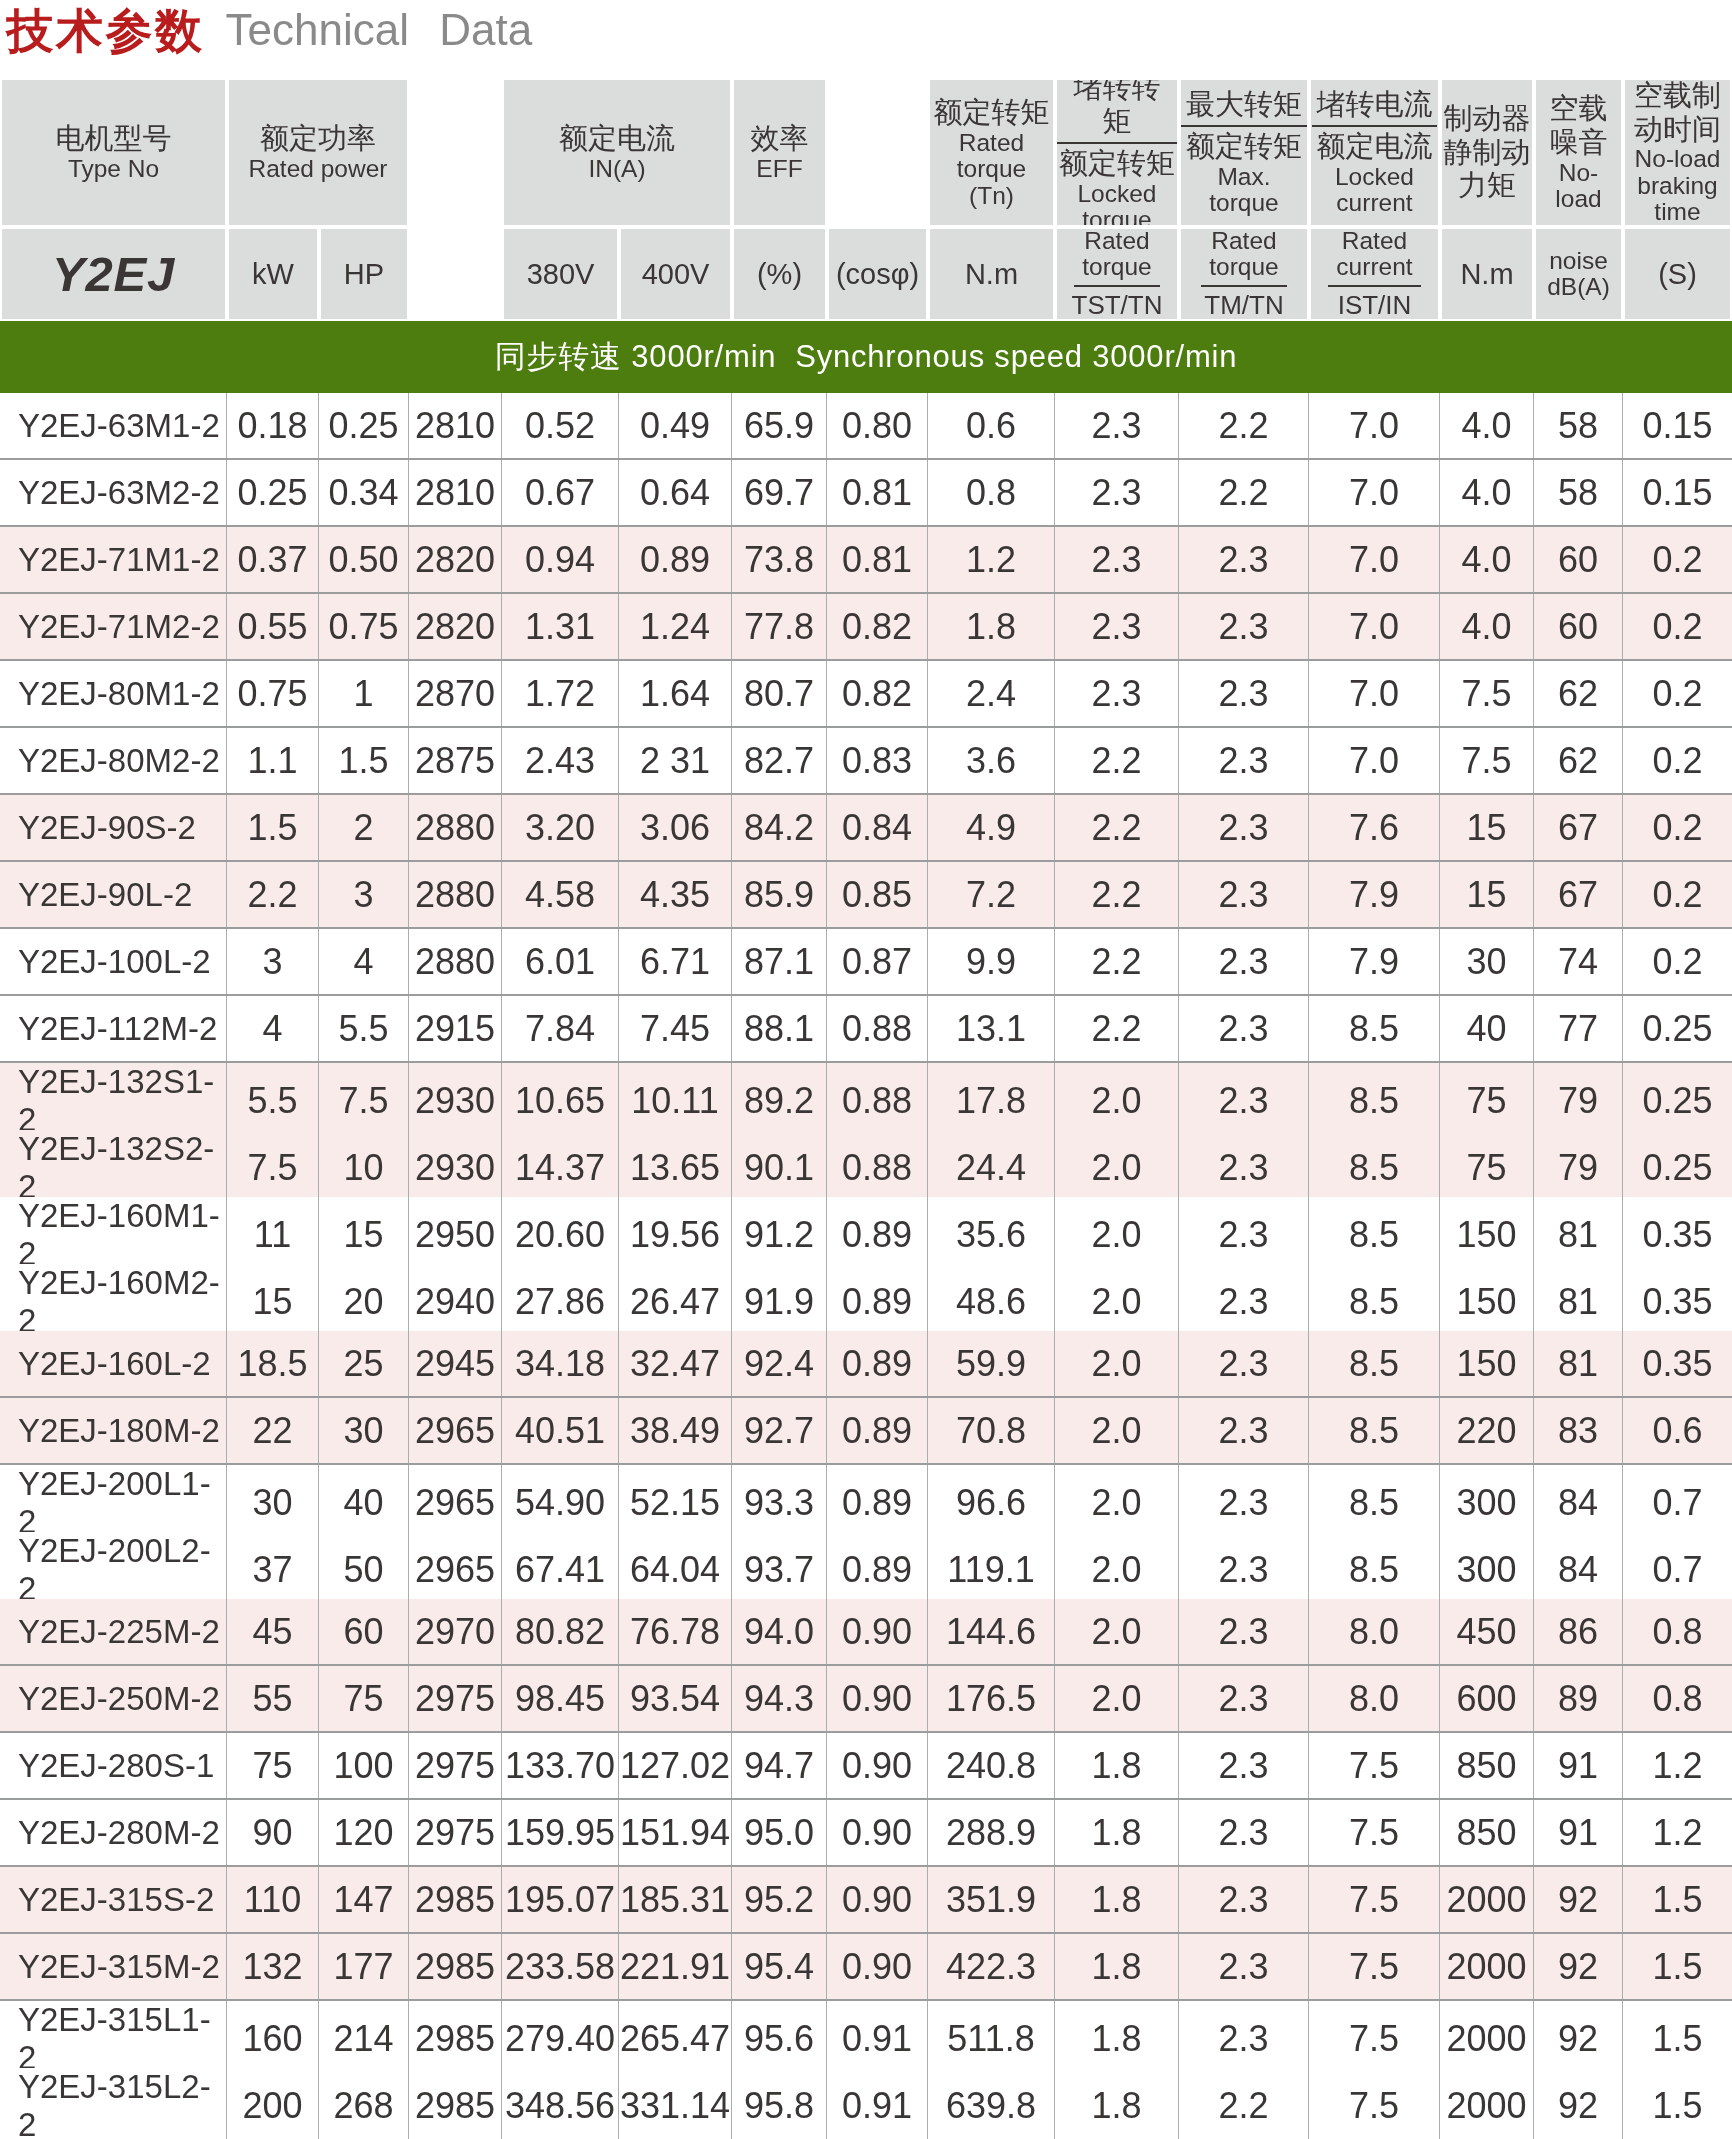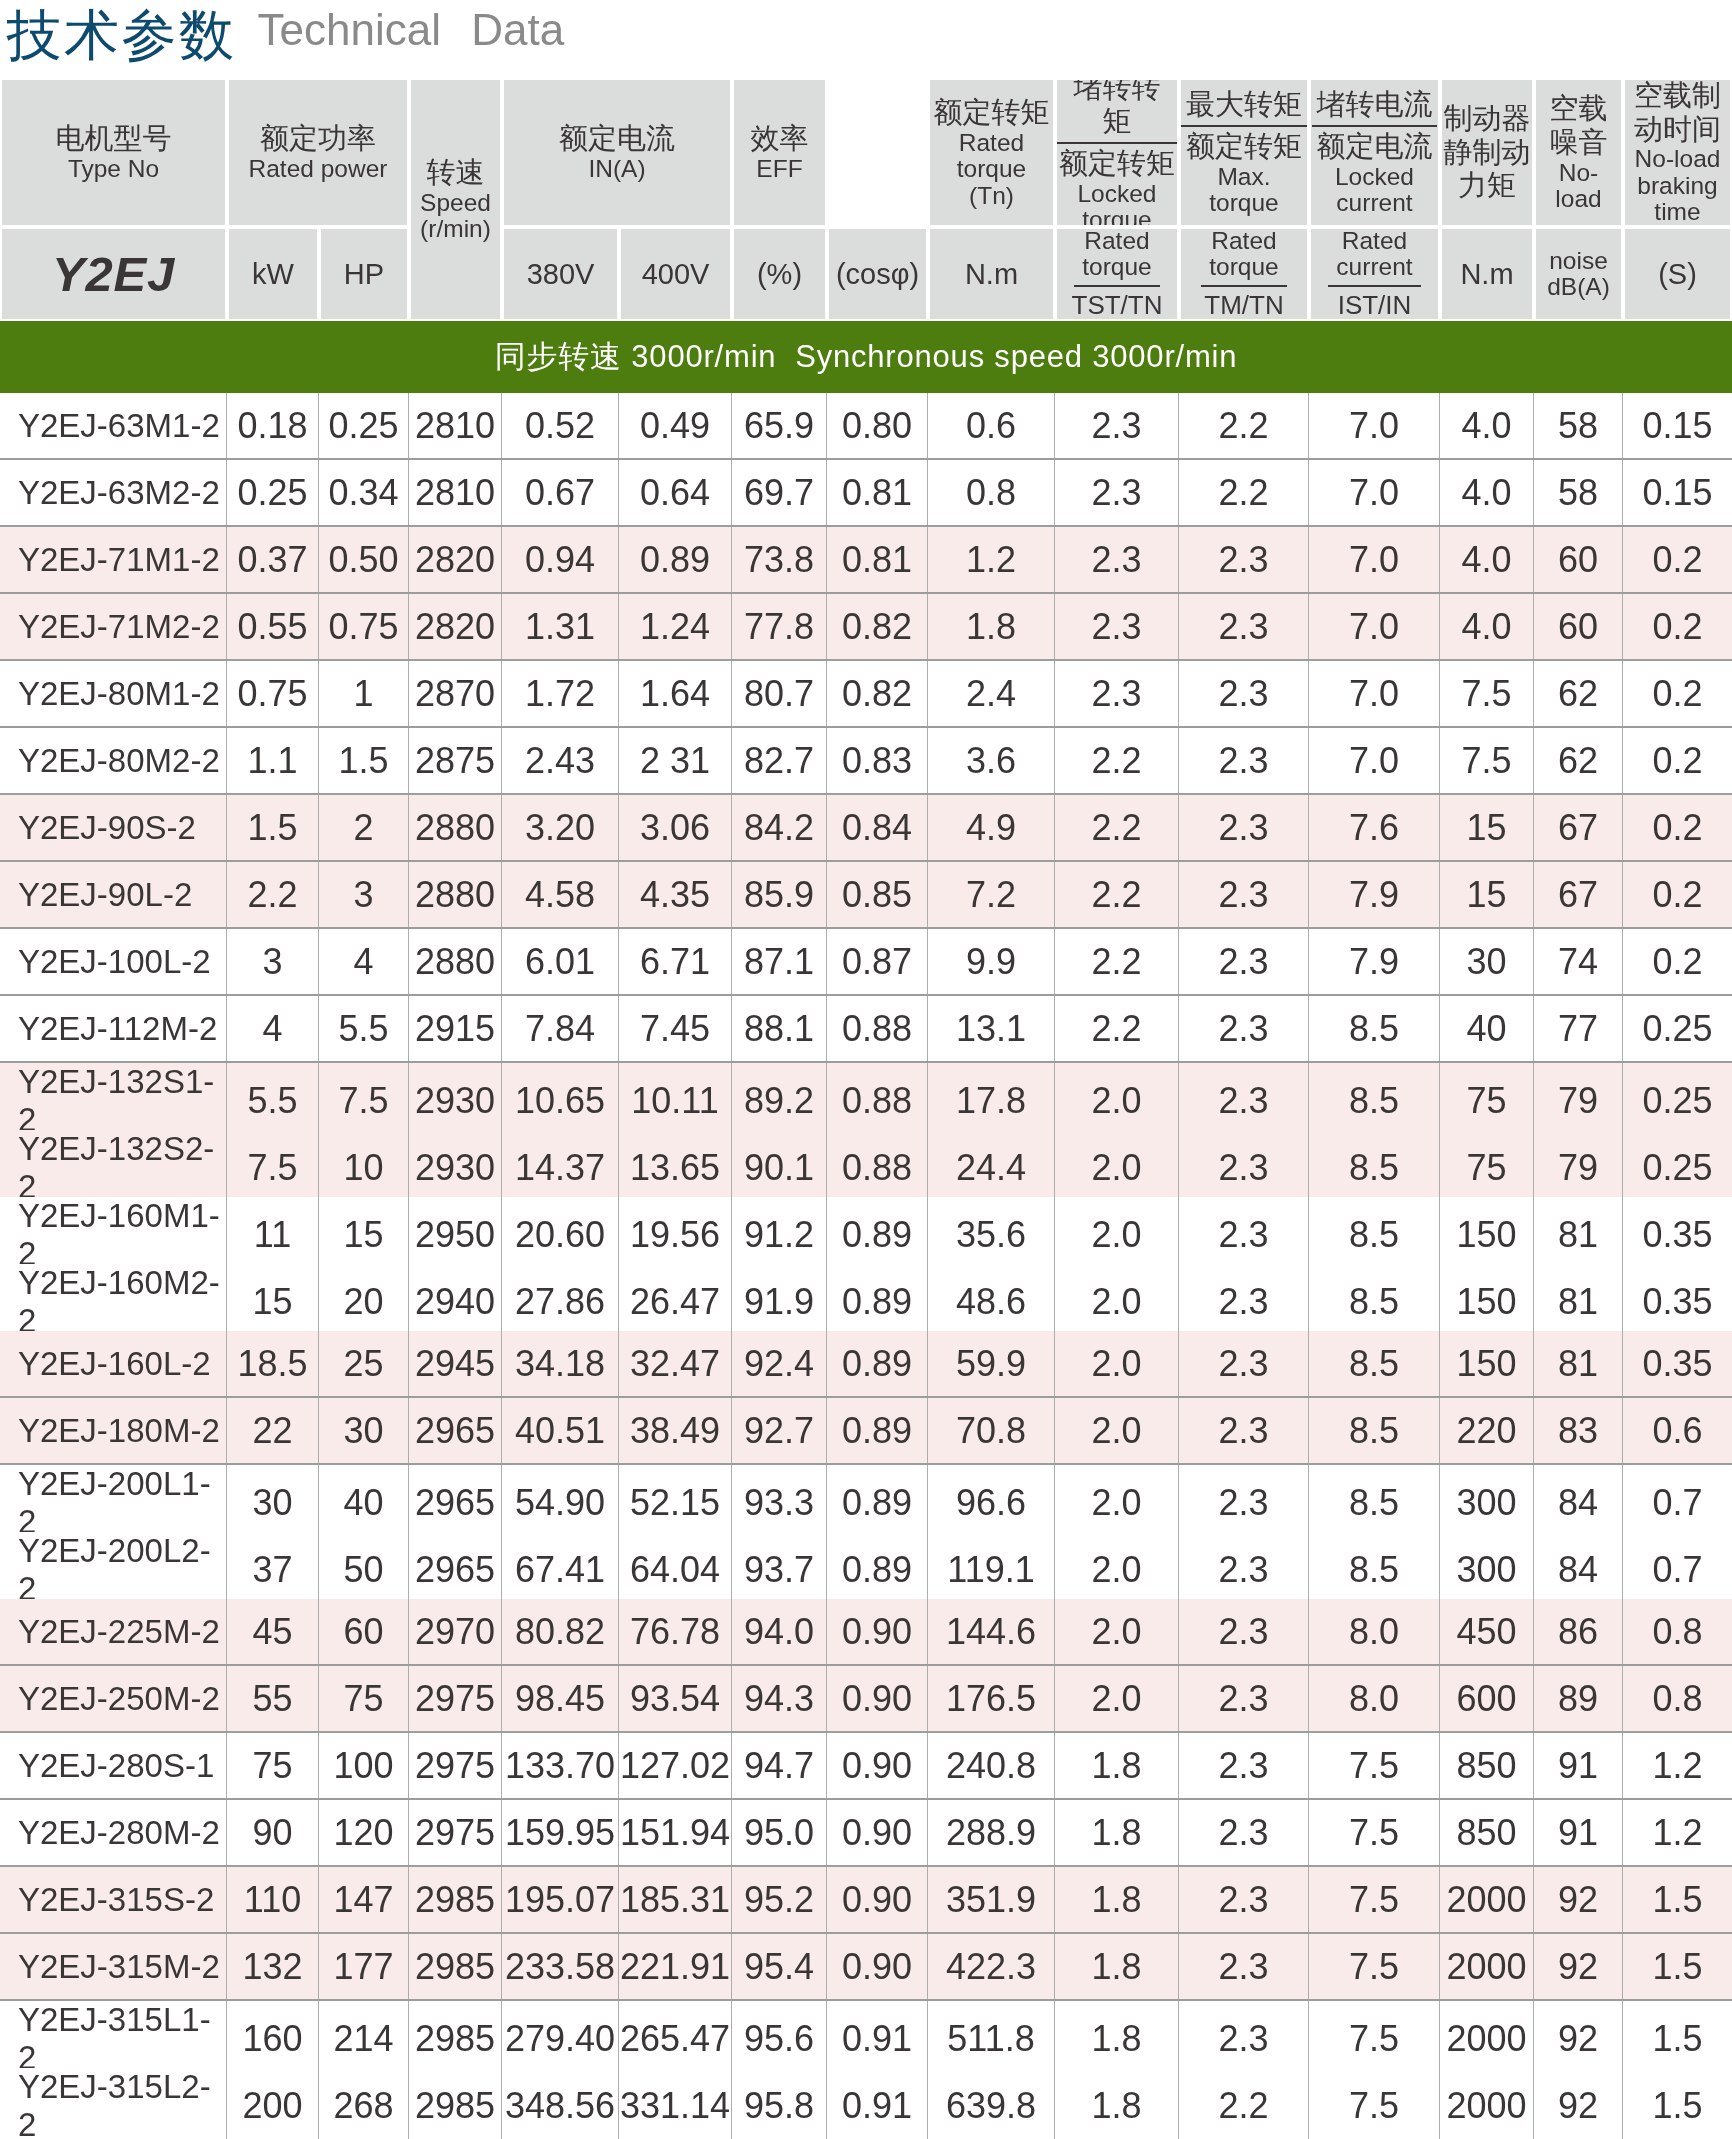--- a/index.html
+++ b/index.html
@@ -3,21 +3,21 @@
 <meta charset="utf-8">
 <style>
   html,body{margin:0;padding:0;background:#ffffff;}
   .page{
     width:1732px;height:2140px;background:#ffffff;
     font-family:"Liberation Sans","DejaVu Sans",sans-serif;
     color:#3A3636;position:relative;overflow:hidden;
   }
   
   .title-bar{height:78px;display:flex;align-items:flex-start;padding:4.9px 0 0 6.5px;gap:21px;box-sizing:border-box;}
-  .title-cn{font-size:55px;font-weight:normal;color:#0c4a6e;letter-spacing:2.5px;line-height:1.1;}
+  .title-cn{font-size:47px;font-weight:bold;color:#b91c1c;letter-spacing:2.5px;line-height:1.1;}
   .title-en{font-size:44px;color:#8A8A8B;word-spacing:18px;line-height:1.15;}
   
   .grid{display:grid;grid-template-columns:227px 92px 90px 93px 117px 113px 95px 101px 127px 124px 130px 131px 94px 89px 109px;}
   
   .thead{grid-template-rows:149px 94px;}
   .hcell{
     background:#DBDCDC;border:2.5px solid #ffffff;box-sizing:border-box;
     display:flex;flex-direction:column;align-items:center;justify-content:center;
     text-align:center;line-height:1.12;overflow:hidden;
   }
@@ -82,25 +82,20 @@
         <span class="cn">额定功率</span>
         <span class="en">Rated power</span>
       </div>
       <div class="hcell hkw">
         <span class="sub">kW</span>
       </div>
       <div class="hcell hhp">
         <span class="sub">HP</span>
       </div>
 
-      <div class="hcell hc4">
-        <span class="cn">转速</span>
-        <span class="en">Speed</span>
-        <span class="en">(r/min)</span>
-      </div>
 
       <div class="hcell hc56">
         <span class="cn">额定电流</span>
         <span class="en">IN(A)</span>
       </div>
       <div class="hcell h380">
         <span class="sub">380V</span>
       </div>
       <div class="hcell h400">
         <span class="sub">400V</span>

